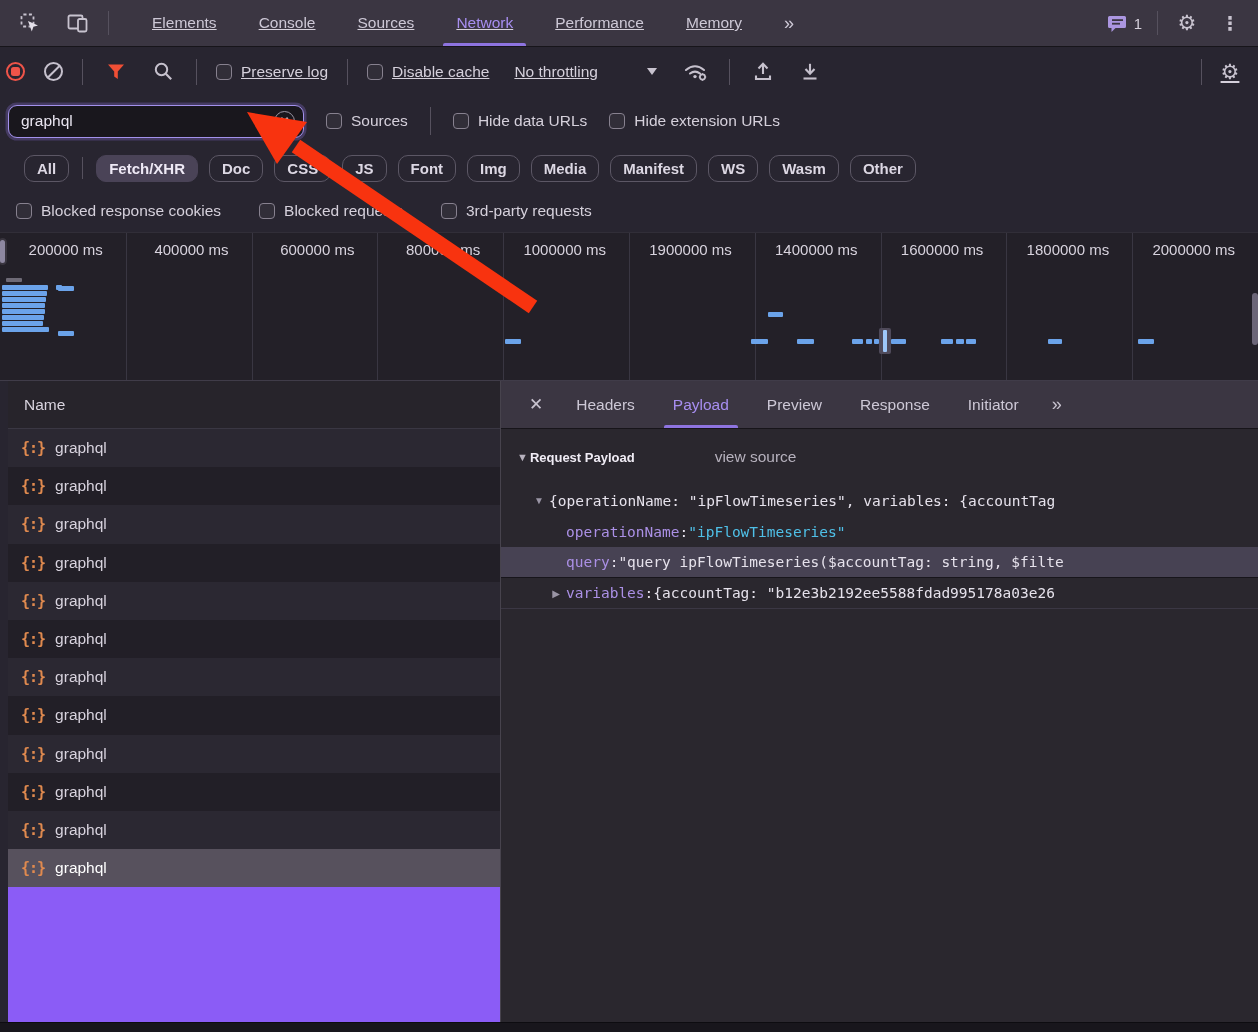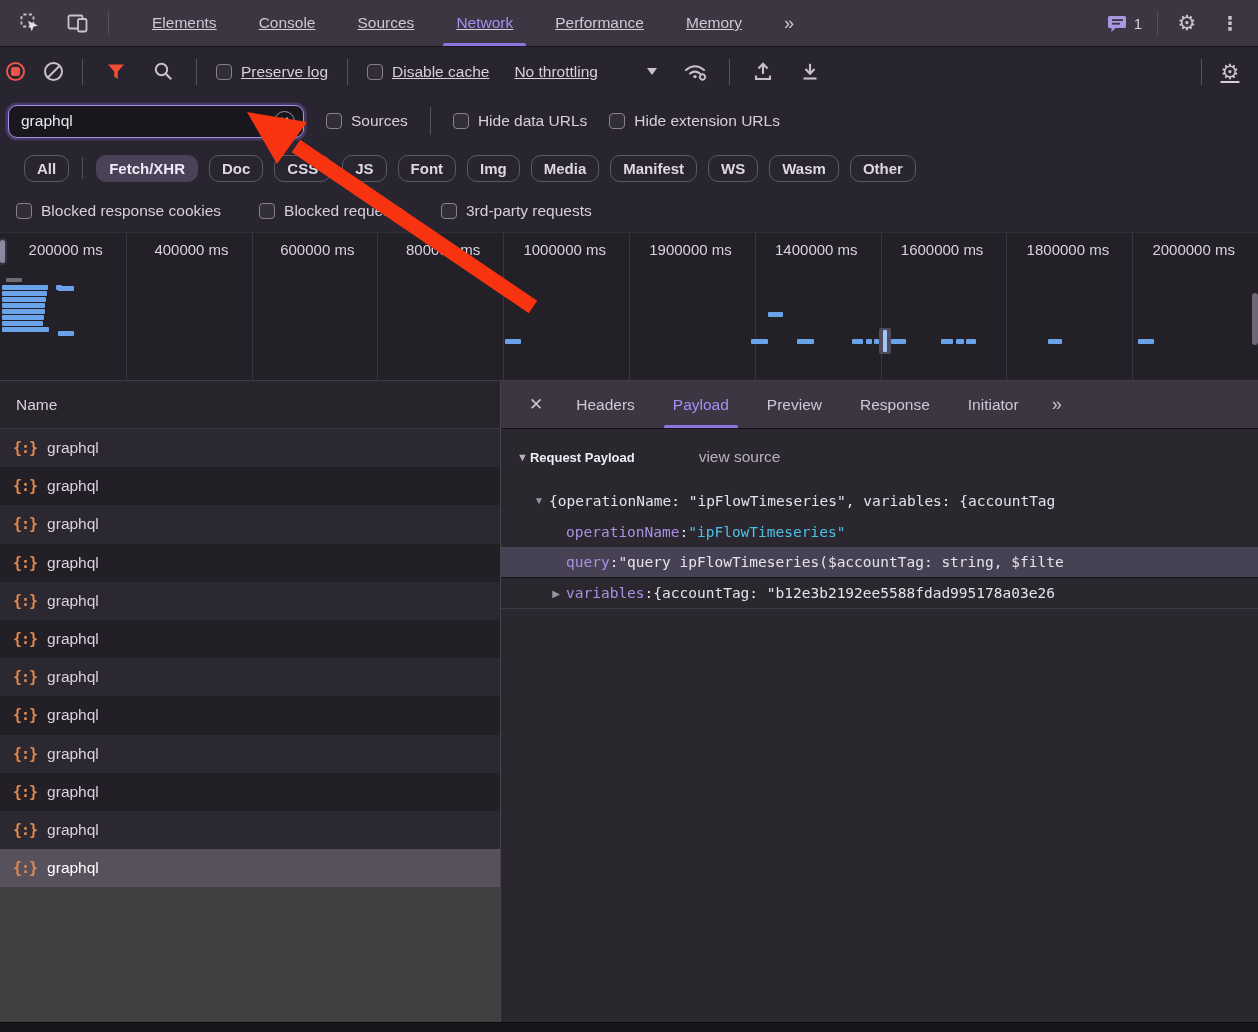--- a/index.html
+++ b/index.html
@@ -71,21 +71,21 @@
   .tick { width:125.8px; flex:0 0 auto; text-align:right; padding-right:23px; font-size:15px; color:#d8d3de; white-space:nowrap; overflow:visible; }
   .gridline { position:absolute; top:0; bottom:0; width:1px; background:#393642; }
   .bar { position:absolute; background:#6ba3ea; border-radius:1px; }
   .bar.gray { background:#6e6a76; }
   .bar.markerbg { background:#4f4a5a; border-radius:2px; }
   .bar.markercore { background:#9ec7f8; }
   .tl-handle-left { position:absolute; left:-2px; top:5px; width:9px; height:27px; background:#8d87a0; border:2px solid #39353f; border-radius:5px; }
   .tl-handle-right { position:absolute; right:0px; top:60px; width:6px; height:52px; background:#6c6678; border-radius:3px; }
 
   
-  .leftpanel { position:absolute; left:0; top:381px; width:500px; height:641px; background:#404040; }
+  .leftpanel { position:absolute; left:8px; top:381px; width:500px; height:641px; background:#8b5cf6; }
   .name-header { height:48px; background:#27242b; border-bottom:1px solid #3a3743;
     display:flex; align-items:center; padding-left:16px; font-size:15.5px; color:#d8d3de; }
   .nrow { height:38.2px; display:flex; align-items:center; padding-left:13px; gap:10px; font-size:15.5px; color:#d8d3de; }
   .nrow.odd { background:#2b2832; }
   .nrow.even { background:#221f27; }
   .nrow.selected { background:#57515d; color:#ffffff; }
   .jsonicon { font-family:"DejaVu Sans Mono", monospace; color:#e08a4f; font-size:15px; font-weight:bold; letter-spacing:-1px; }
   .vdivider { position:absolute; left:500px; top:381px; width:1px; height:641px; background:#47434d; }
 
   
@@ -95,21 +95,21 @@
   .xclose { display:flex; align-items:center; padding:0 14px; color:#c8c3cf; font-size:17px; }
   .dtab { display:flex; align-items:center; padding:0 19px; font-size:15.5px; color:#cdc8d6; position:relative; }
   .dtab.active { color:#a78ef0; }
   .dtab.active::after { content:""; position:absolute; left:10px; right:10px; bottom:0; height:3px; border-radius:2px 2px 0 0; background:#8e74e0; }
   .chevrons { display:flex; align-items:center; padding:0 14px; color:#c8c3cf; font-size:18px; letter-spacing:-2px; }
 
   .payload { padding-top:14px; font-size:15px; }
   .ptitle-row { display:flex; align-items:center; padding-left:16px; height:28px; }
   .ptri { color:#b6b1bd; font-size:11px; margin-right:2px; }
   .ptitle { font-weight:bold; color:#f0ecf5; font-size:13px; }
-  .viewsource { color:#b6b1bd; margin-left:64px; font-size:15.5px; }
+  .viewsource { color:#b6b1bd; margin-left:80px; font-size:15.5px; }
   .codeline { font-family:"DejaVu Sans Mono", monospace; font-size:14.5px; height:31px;
     display:flex; align-items:center; white-space:nowrap; overflow:hidden; color:#dcd8e2; }
   .codeline .tri { font-size:10px; color:#9a95a5; width:20px; text-align:center; flex:0 0 auto; font-family:"Liberation Sans", sans-serif;}
   .codeline.l1 { padding-left:28px; margin-top:14px; }
   .codeline.kv { padding-left:65px; }
   .codeline.kv.witharrow { padding-left:45px; }
   .codeline .k { color:#ab90e6; }
   .codeline .v-string { color:#4fc0e8; }
   .codeline .v-plain { color:#e6e2ec; }
   .codeline.hl { background:#474253; border-bottom:1px solid #17151b; }

